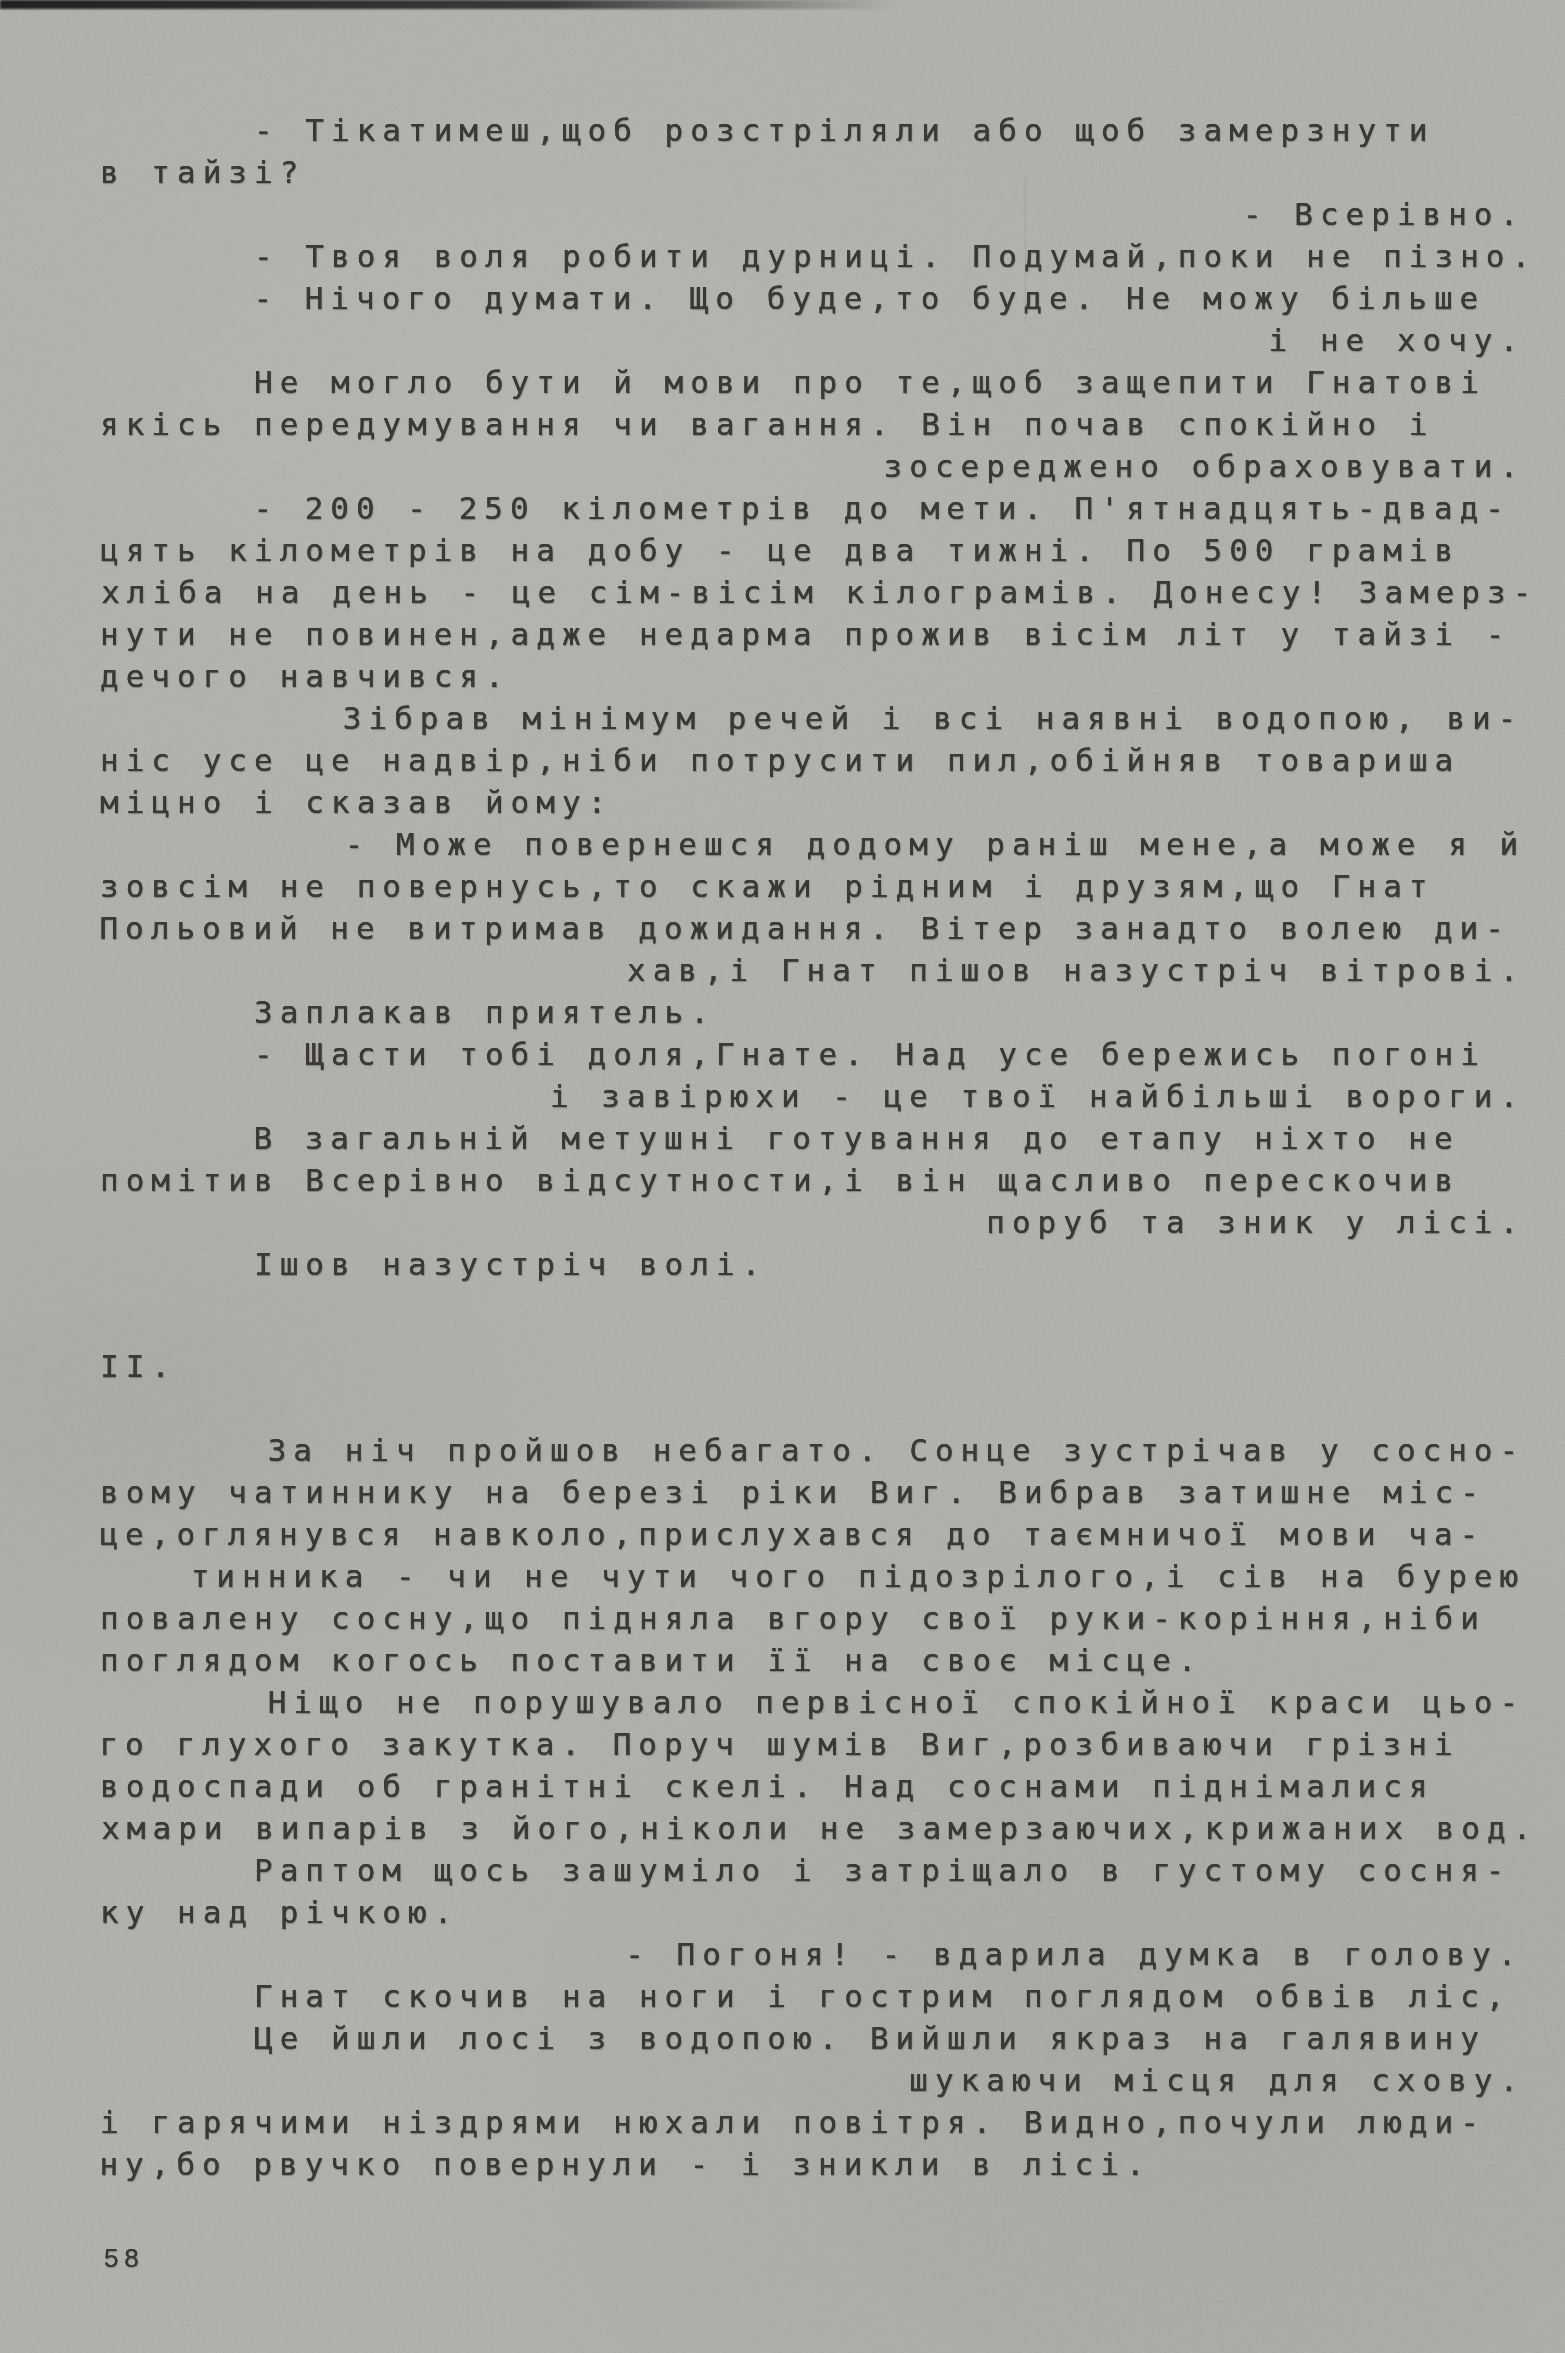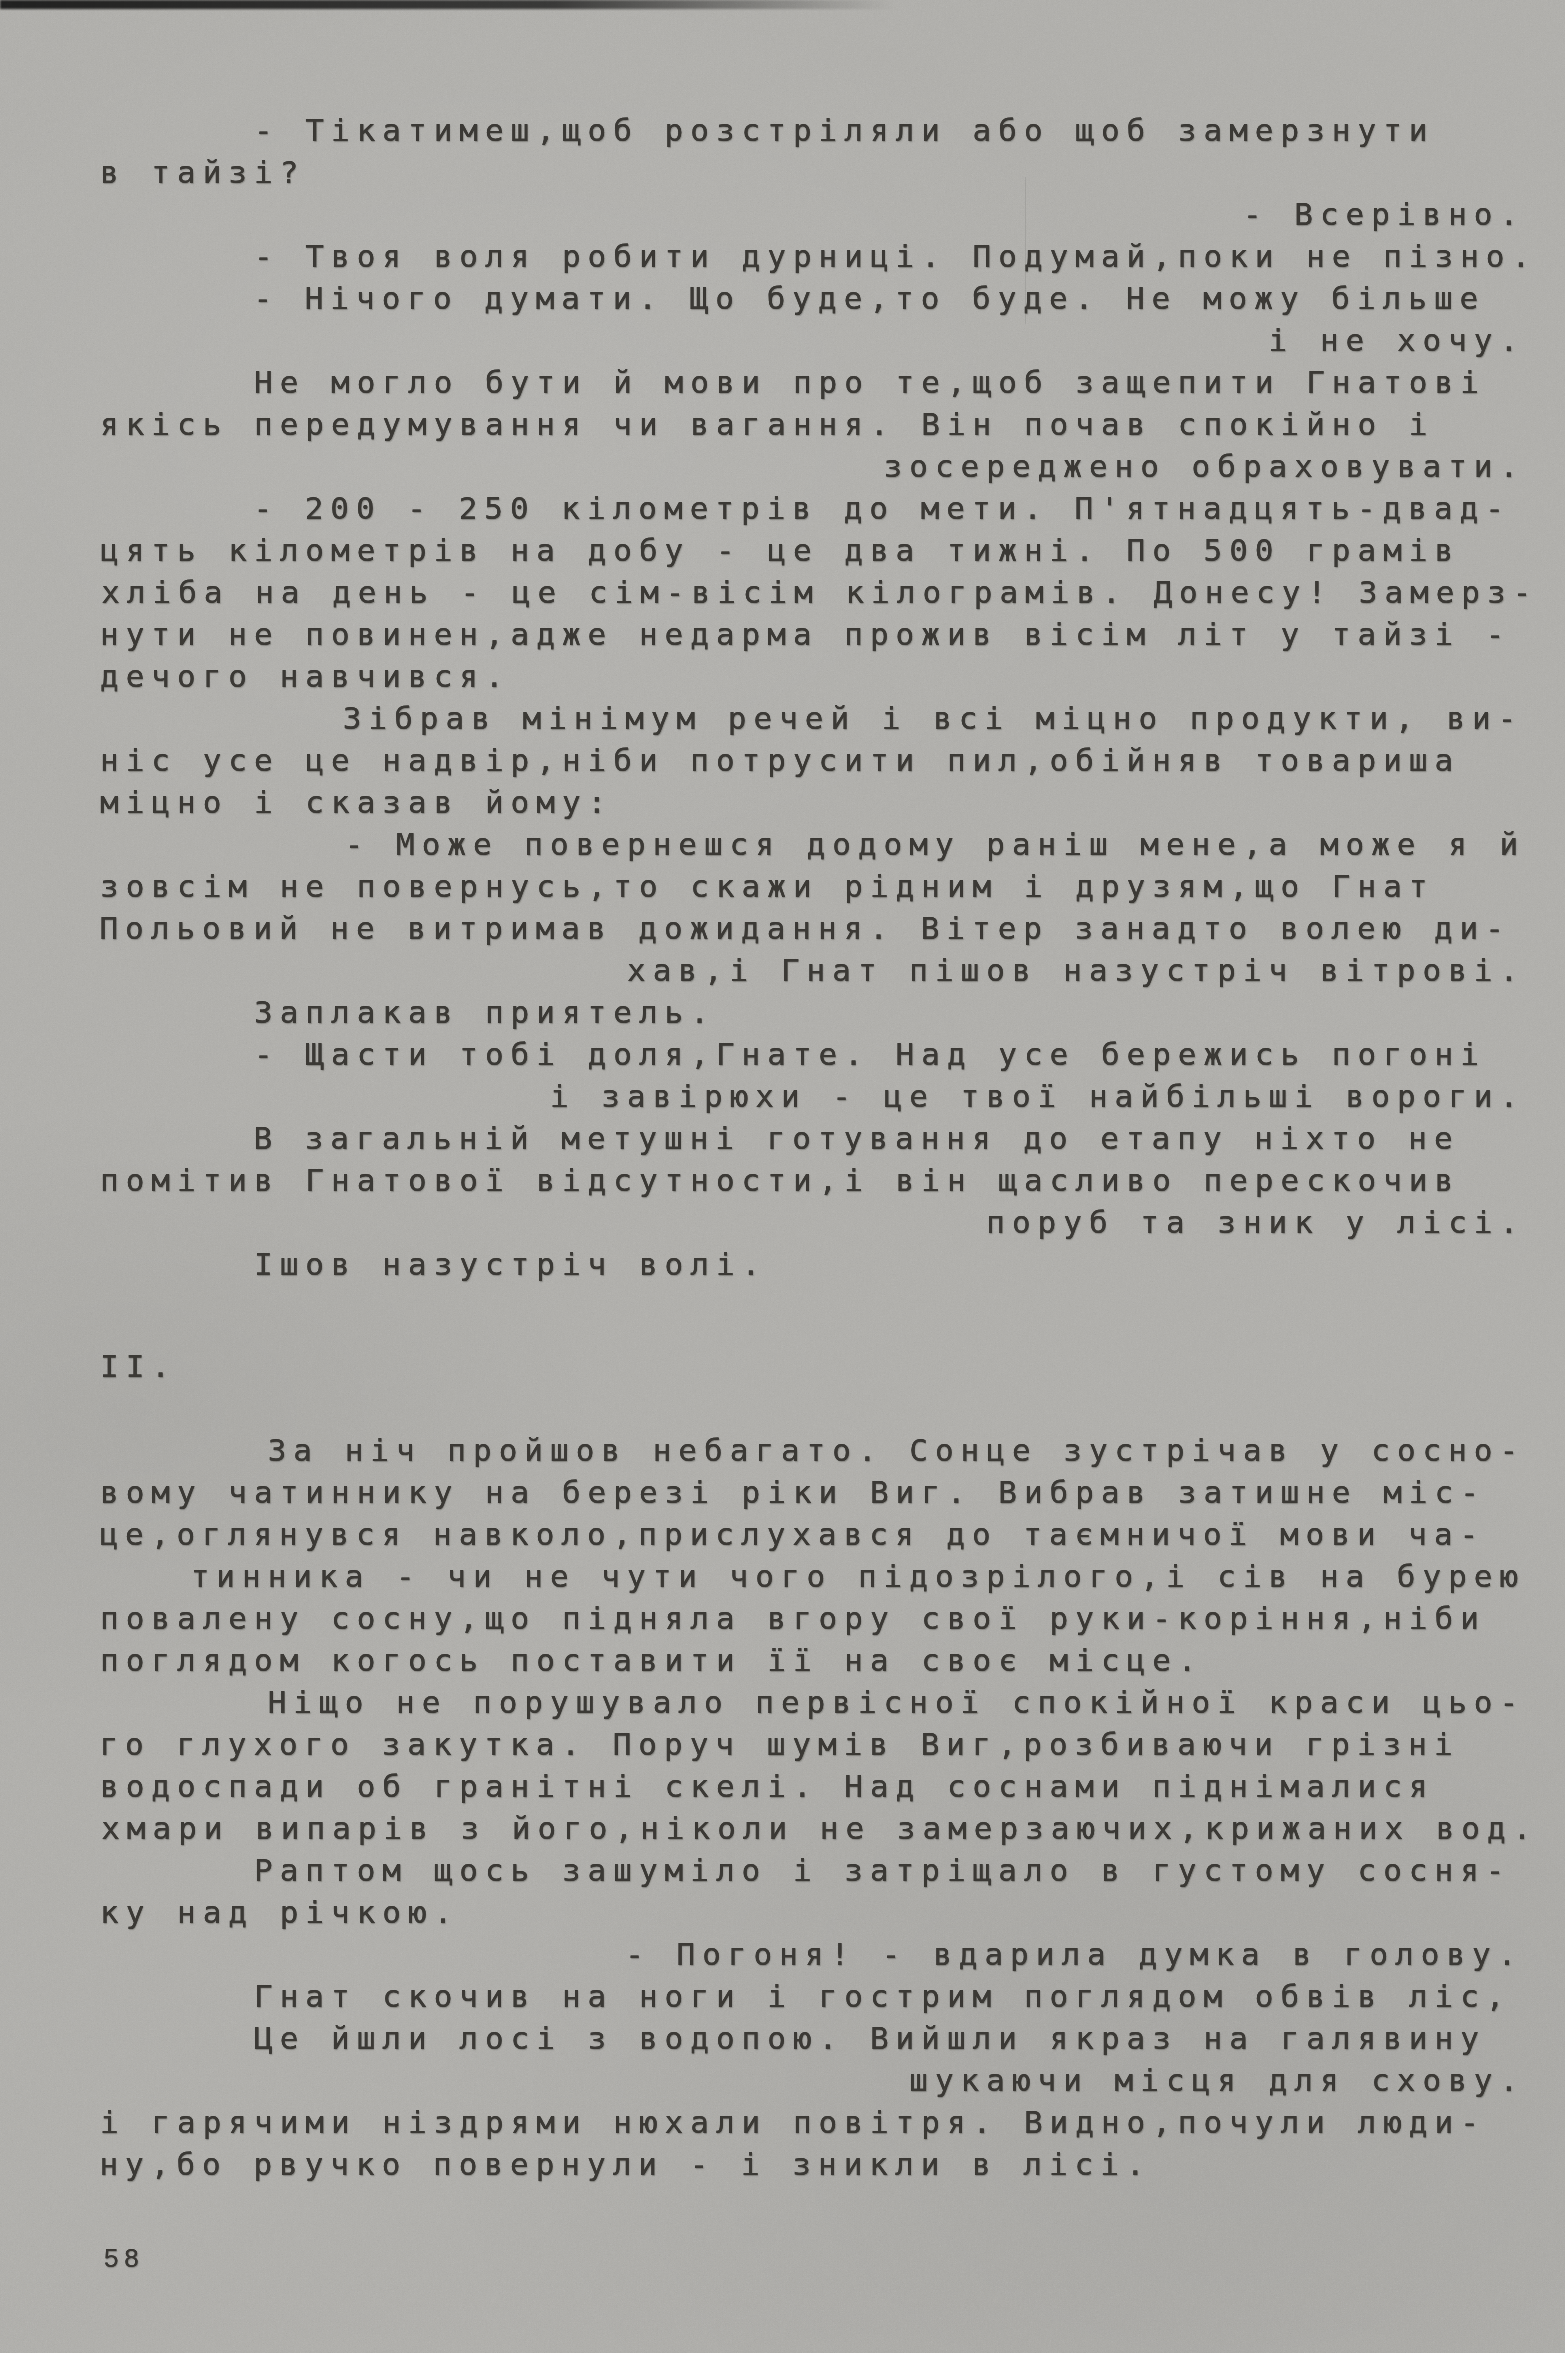--- a/index.html
+++ b/index.html
@@ -69,32 +69,32 @@
     <div class="ln">      - Нічого думати. Що буде,то буде. Не можу більше</div>
     <div class="ln">і не хочу.</div>
     <div class="ln">      Не могло бути й мови про те,щоб защепити Гнатові</div>
     <div class="ln">якісь передумування чи вагання. Він почав спокійно і</div>
     <div class="ln">зосереджено обраховувати.</div>
     <div class="ln">      - 200 - 250 кілометрів до мети. П'ятнадцять-двад-</div>
     <div class="ln">цять кілометрів на добу - це два тижні. По 500 грамів</div>
     <div class="ln">хліба на день - це сім-вісім кілограмів. Донесу! Замерз-</div>
     <div class="ln">нути не повинен,адже недарма прожив вісім літ у тайзі -</div>
     <div class="ln">дечого навчився.</div>
-    <div class="ln">      Зібрав мінімум речей і всі міцно продукти, ви-</div>
+    <div class="ln">      Зібрав мінімум речей і всі наявні водопою, ви-</div>
     <div class="ln">ніс усе це надвір,ніби потрусити пил,обійняв товариша</div>
     <div class="ln">міцно і сказав йому:</div>
     <div class="ln">      - Може повернешся додому раніш мене,а може я й</div>
     <div class="ln">зовсім не повернусь,то скажи рідним і друзям,що Гнат</div>
     <div class="ln">Польовий не витримав дожидання. Вітер занадто волею ди-</div>
     <div class="ln">хав,і Гнат пішов назустріч вітрові.</div>
     <div class="ln">      Заплакав приятель.</div>
     <div class="ln">      - Щасти тобі доля,Гнате. Над усе бережись погоні</div>
     <div class="ln">і завірюхи - це твої найбільші вороги.</div>
     <div class="ln">      В загальній метушні готування до етапу ніхто не</div>
-    <div class="ln">помітив Гнатової відсутности,і він щасливо перескочив</div>
+    <div class="ln">помітив Всерівно відсутности,і він щасливо перескочив</div>
     <div class="ln">поруб та зник у лісі.</div>
     <div class="ln">      Ішов назустріч волі.</div>
 
     <div class="ln"></div>
     <div class="gap-small"></div>
     <div class="ln heading">II.</div>
     <div class="ln"></div>
 
     <div class="ln">      За ніч пройшов небагато. Сонце зустрічав у сосно-</div>
     <div class="ln">вому чатиннику на березі ріки Виг. Вибрав затишне міс-</div>

